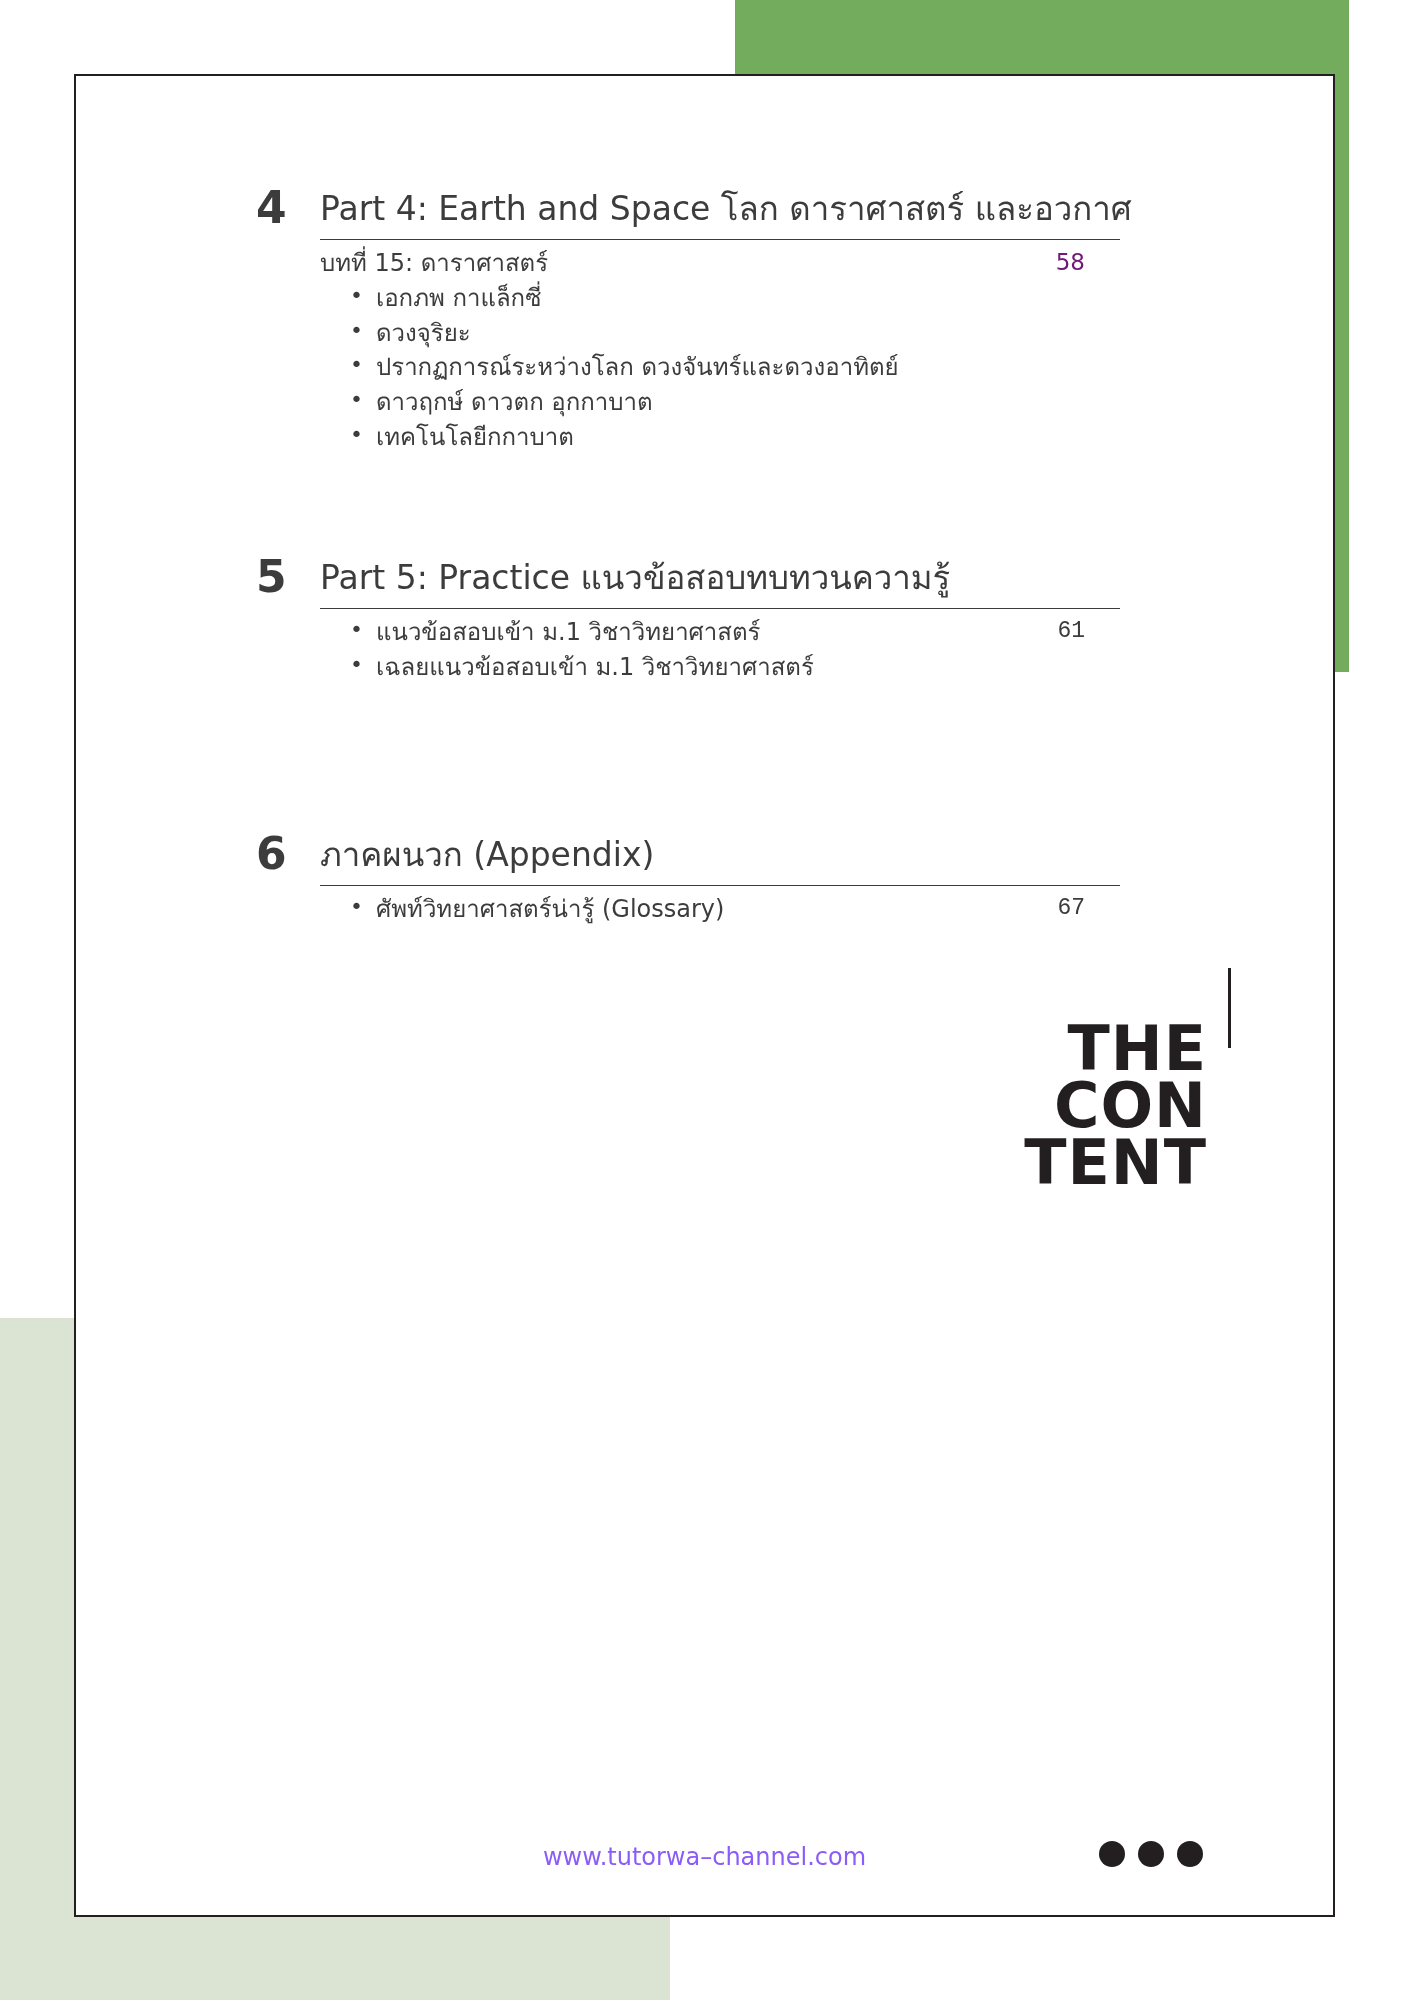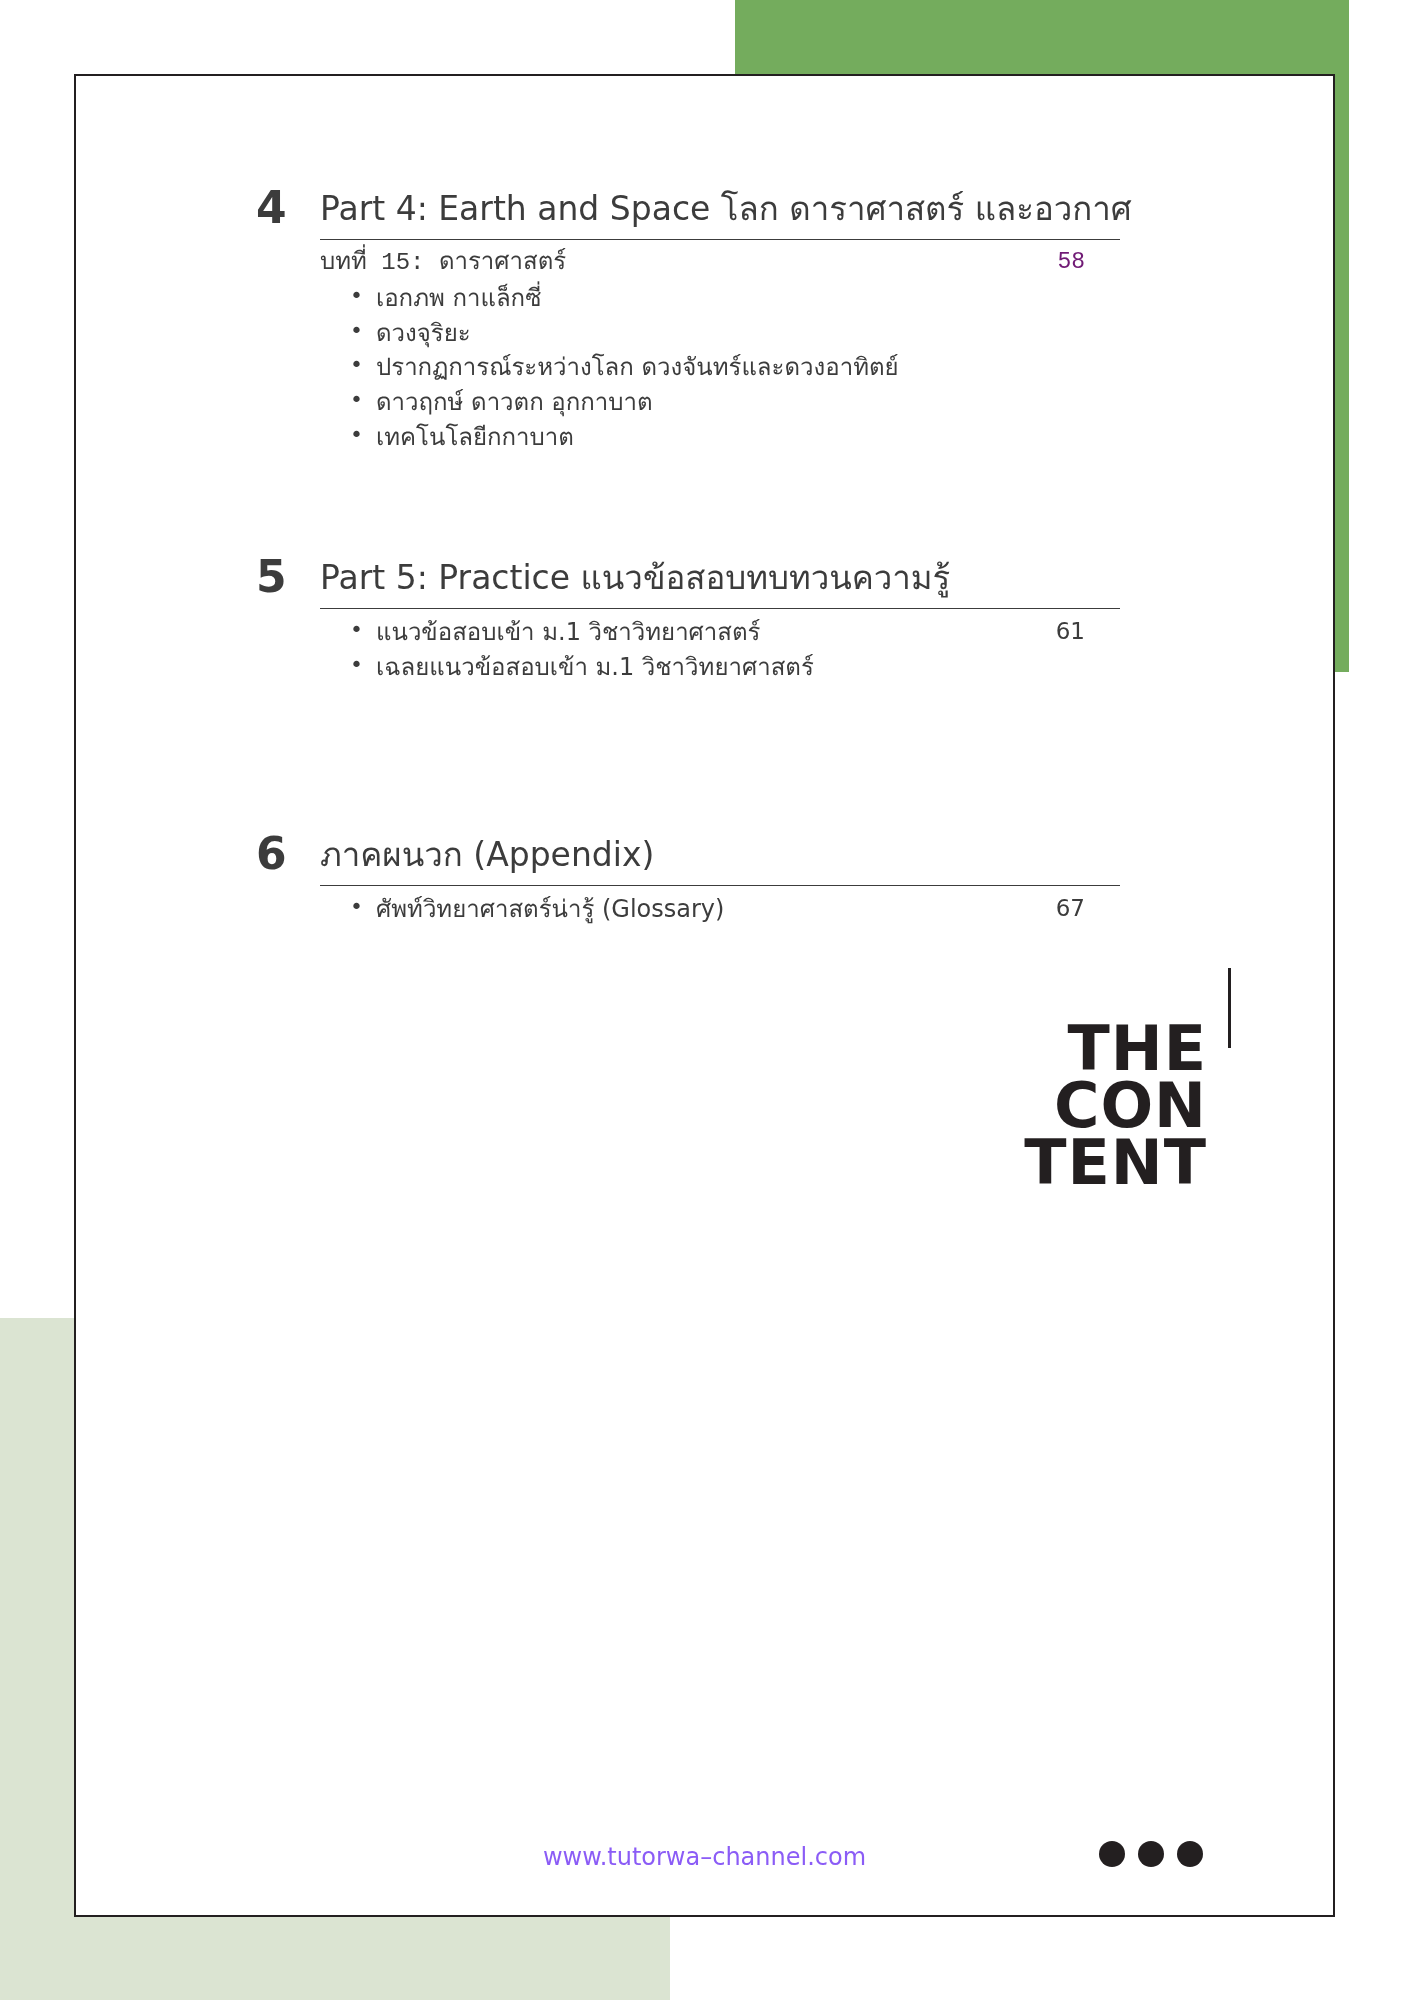--- a/index.html
+++ b/index.html
@@ -93,21 +93,20 @@
     position: relative;
     width: 800px;
     padding-top: 6px;
   }
 
   .chapter-line {
     font-size: 24px;
     color: #3c3c3c;
     line-height: 1.45;
     position: relative;
-    font-family: Liberation Mono, monospace;
   }
   .chapter-line .pg {
     position: absolute;
     right: 35px;
     top: 0;
     font-size: 23px;
     color: #701a75;
     text-align: right;
   }
 
@@ -130,20 +129,21 @@
     top: -1px;
     font-size: 22px;
     color: #3c3c3c;
   }
   ul.topics li .pg {
     position: absolute;
     right: 35px;
     top: 0;
     font-size: 23px;
     color: #3c3c3c;
+    font-family: Liberation Mono, monospace;
   }
 
   .gap-lg { height: 92px; }
   .gap-xl { height: 140px; }
 
   
   .content-mark {
     position: absolute;
     right: 126px;
     top: 944px;

